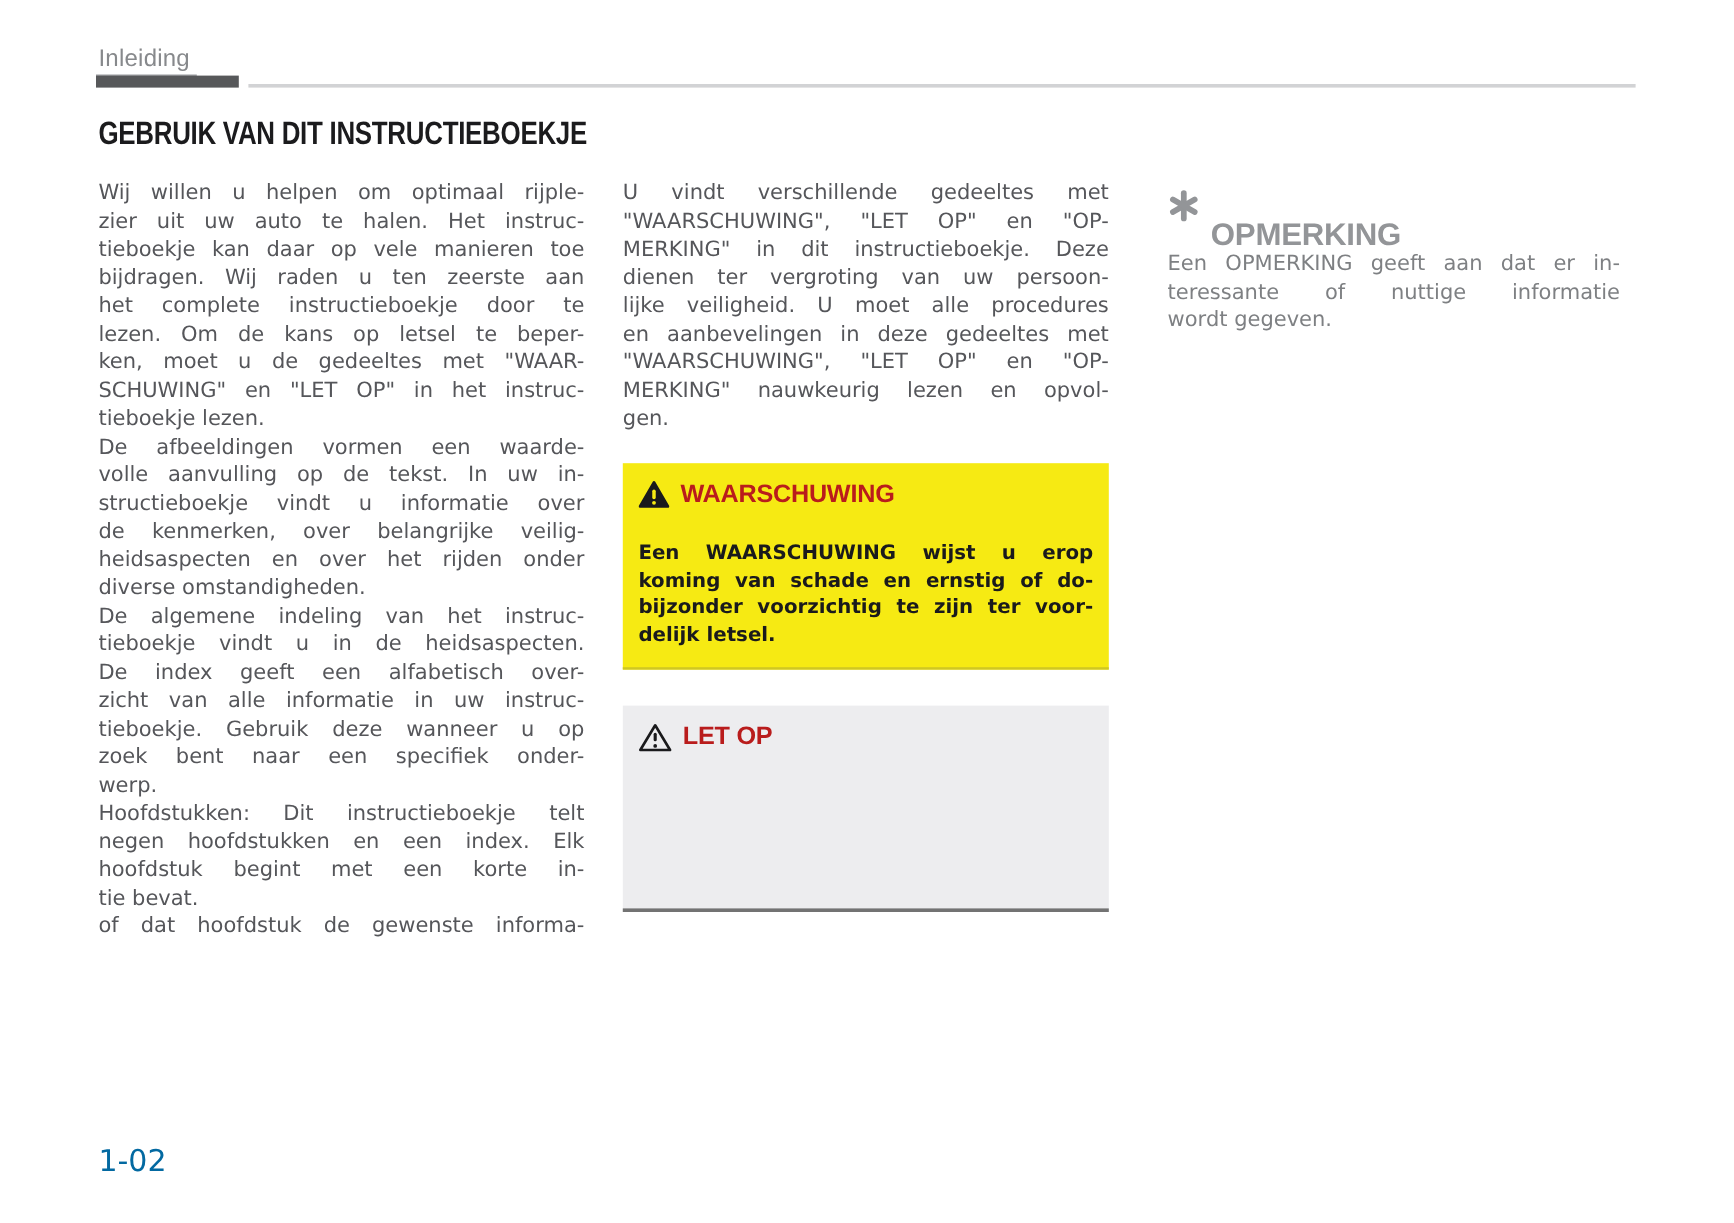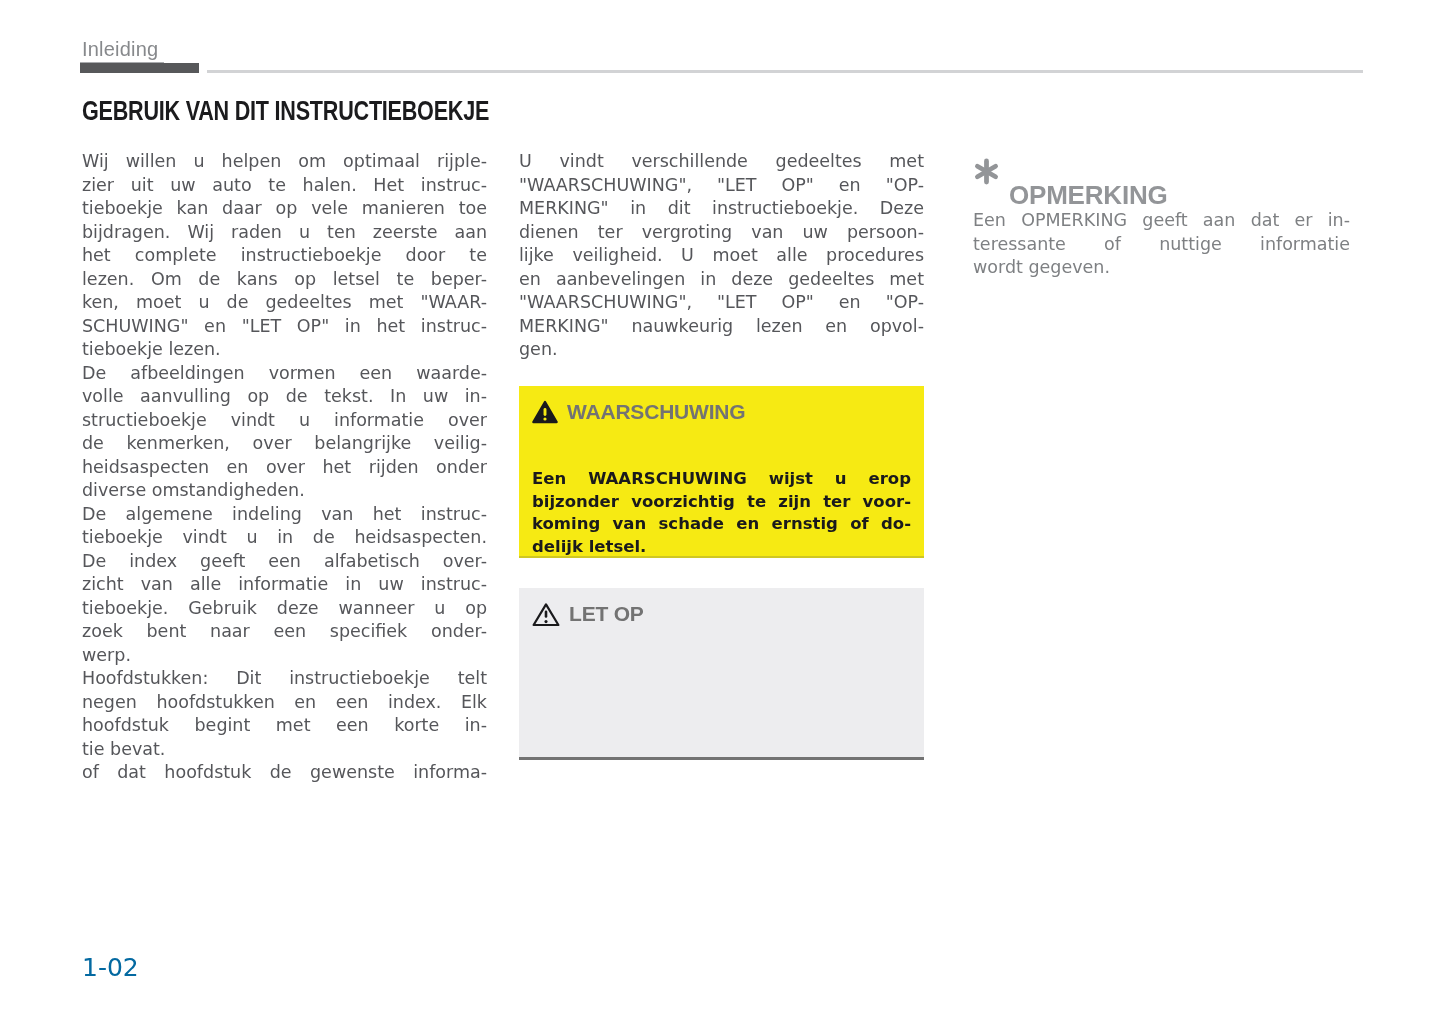--- a/index.html
+++ b/index.html
@@ -28,23 +28,23 @@
   .col2{left:519px;}
   .tline{text-align:justify; text-align-last:justify; white-space:normal;}
   .tline.tline-last{text-align-last:left;}
   
   .box{position:absolute; left:519px; width:405px; box-sizing:border-box; padding:12px 13px;}
   .box-warning{top:386px; height:172px; background:#F6EA13; border-bottom:2px solid #CFC723;}
   .box-caution{top:588px; height:172px; background:#EDEDEF; border-bottom:3px solid #737373;}
   .box-head{display:flex; align-items:center; gap:9px; height:28px;}
   .box-title{
     font-family:"Liberation Sans", sans-serif;
-    font-size:21px; font-weight:bold; color:#737373; letter-spacing:-0.2px;
+    font-size:21px; font-weight:bold; color:#b91c1c; letter-spacing:-0.2px;
   }
-  .box-body{margin-top:42px; font-weight:bold; font-size:16.5px; line-height:22.5px; color:#1A1A1C;}
+  .box-body{margin-top:24px; font-weight:bold; font-size:16.5px; line-height:22.5px; color:#1A1A1C;}
   
   .note{position:absolute; left:973px; top:155px; width:377px;}
   .note-head{display:flex; align-items:center; gap:9px; height:32px;}
   .note-title{
     font-family:"Liberation Sans", sans-serif;
     font-size:26px; font-weight:bold; color:#939598; letter-spacing:-0.2px;margin-top:48px;
   }
   .note-body{margin-top:22px; font-size:17.5px; line-height:23.5px; color:#7E8083;}
   
   .pageno{position:absolute; left:82px; top:953px; font-size:25px; color:#0369a1;}
@@ -108,22 +108,22 @@
     <div class="box-head">
       <svg class="icon" width="26" height="24" viewBox="0 0 26 24">
         <path d="M13 2 L24.6 22 H1.4 Z" fill="#1A1A1C" stroke="#1A1A1C" stroke-width="2.4" stroke-linejoin="round"></path>
         <rect x="11.55" y="8" width="2.9" height="8" rx="1.45" fill="#F6EA13"></rect>
         <circle cx="13" cy="19" r="1.6" fill="#F6EA13"></circle>
       </svg>
       <span class="box-title">WAARSCHUWING</span>
     </div>
     <div class="box-body">
         <div class="tline">Een WAARSCHUWING wijst u erop</div>
+        <div class="tline">koming van schade en ernstig of do-</div>
         <div class="tline">bijzonder voorzichtig te zijn ter voor-</div>
-        <div class="tline">koming van schade en ernstig of do-</div>
         <div class="tline tline-last">delijk letsel.</div>
       </div>
   </div>
 
   <div class="box box-caution">
     <div class="box-head">
       <svg class="icon" width="28" height="25" viewBox="0 0 28 25">
         <path d="M14 2.4 L26.4 23 H1.6 Z" fill="none" stroke="#1A1A1C" stroke-width="2.2" stroke-linejoin="round"></path>
         <rect x="12.7" y="8.6" width="2.6" height="7.2" rx="1.3" fill="#1A1A1C"></rect>
         <circle cx="14" cy="19.6" r="1.55" fill="#1A1A1C"></circle>

